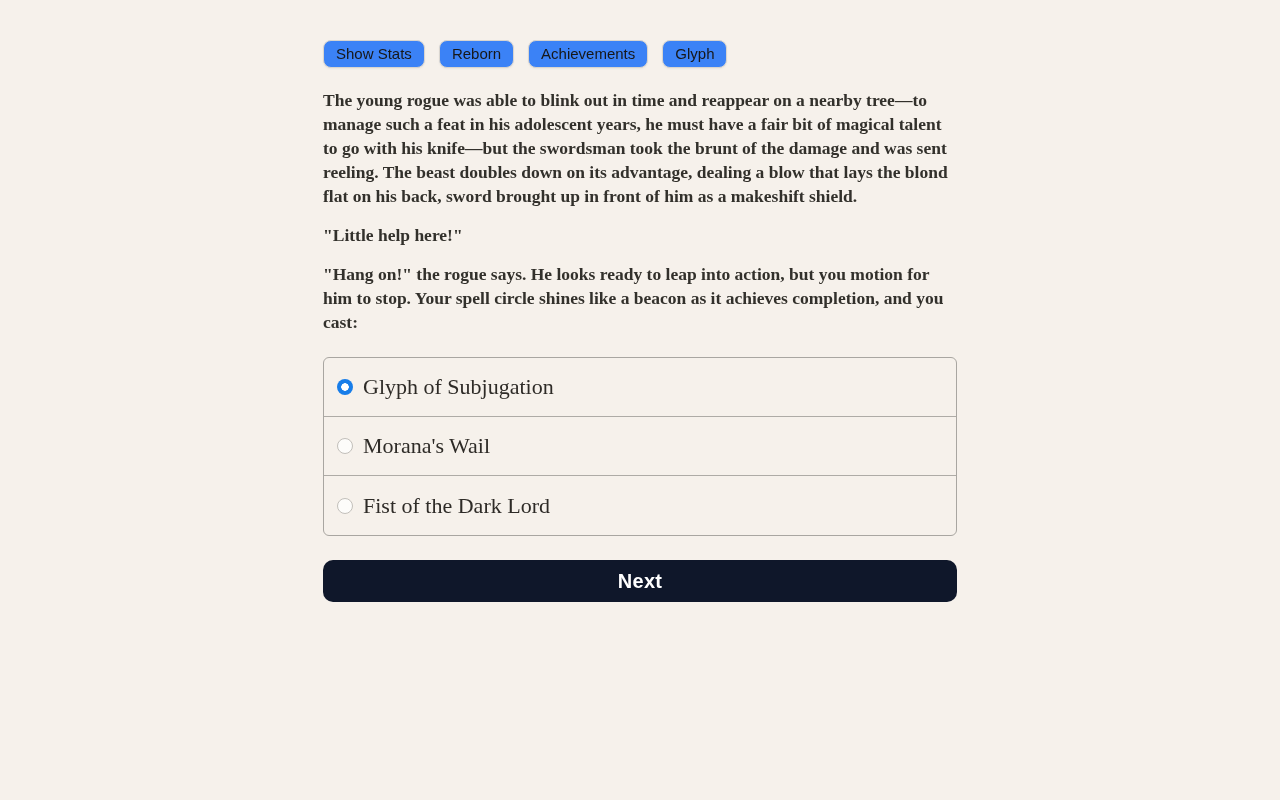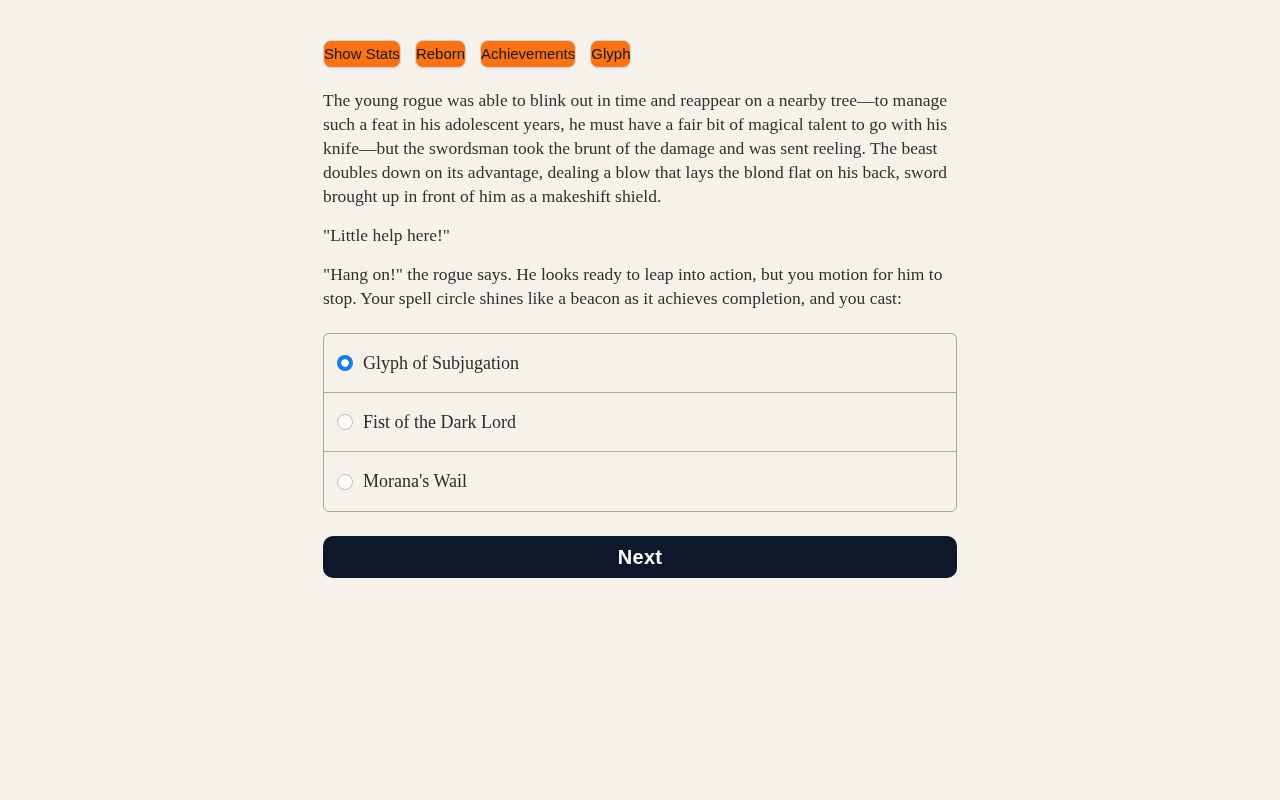--- a/index.html
+++ b/index.html
@@ -27,31 +27,32 @@
   }
   .toolbar {
     margin-top: 19px;
     display: flex;
     gap: 14px;
   }
   .toolbar button {
     font-family: "Liberation Sans", sans-serif;
     font-size: 15px;
     color: #171717;
-    background: #f97316;
+    background: #3b82f6;
     border: 1px solid #d9d5cf;
     border-radius: 8px;
-    padding: 4px 0 5px;
+    padding: 4px 12px 5px;
     box-shadow: 0 1px 2px rgba(0,0,0,0.05);
     cursor: pointer;
   }
   .story {
     margin-top: 20px;
     font-size: 17.5px;
     line-height: 24px;
+    font-weight: bold;
   }
   .story p { margin-bottom: 15px; }
   .story p:last-child { margin-bottom: 0; }
   .choice-box {
     margin-top: 23px;
     border: 1px solid #a9a6a1;
     border-radius: 6px;
     overflow: hidden;
   }
   .choice-row {
@@ -70,21 +71,21 @@
     background: #fdfcfa;
     border: 1px solid #c2bfba;
     flex: 0 0 16px;
   }
   .radio.checked {
     border: none;
     background: radial-gradient(circle at 50% 50%, #ffffff 0 3.5px, #177de9 4px);
   }
   .choice-label {
     margin-left: 10px;
-    font-size: 18px;
+    font-size: 22px;
     color: #2e2b27;
   }
   .next-button {
     display: block;
     width: 100%;
     height: 42px;
     margin-top: 24px;
     background: #0f172a;
     border: none;
     border-radius: 10px;
@@ -116,23 +117,23 @@
     <p>"Hang on!" the rogue says. He looks ready to leap into action, but you motion for him to stop. Your spell circle shines like a beacon as it achieves completion, and you cast:</p>
   </div>
 
   <div class="choice-box">
     <div class="choice-row">
       <span class="radio checked"></span>
       <span class="choice-label">Glyph of Subjugation</span>
     </div>
     <div class="choice-row">
       <span class="radio"></span>
-      <span class="choice-label">Fist of the Dark Lord</span>
+      <span class="choice-label">Morana's Wail</span>
     </div>
     <div class="choice-row">
       <span class="radio"></span>
-      <span class="choice-label">Morana's Wail</span>
+      <span class="choice-label">Fist of the Dark Lord</span>
     </div>
   </div>
 
   <button class="next-button">Next</button>
 
 </div>
 
 </body></html>

